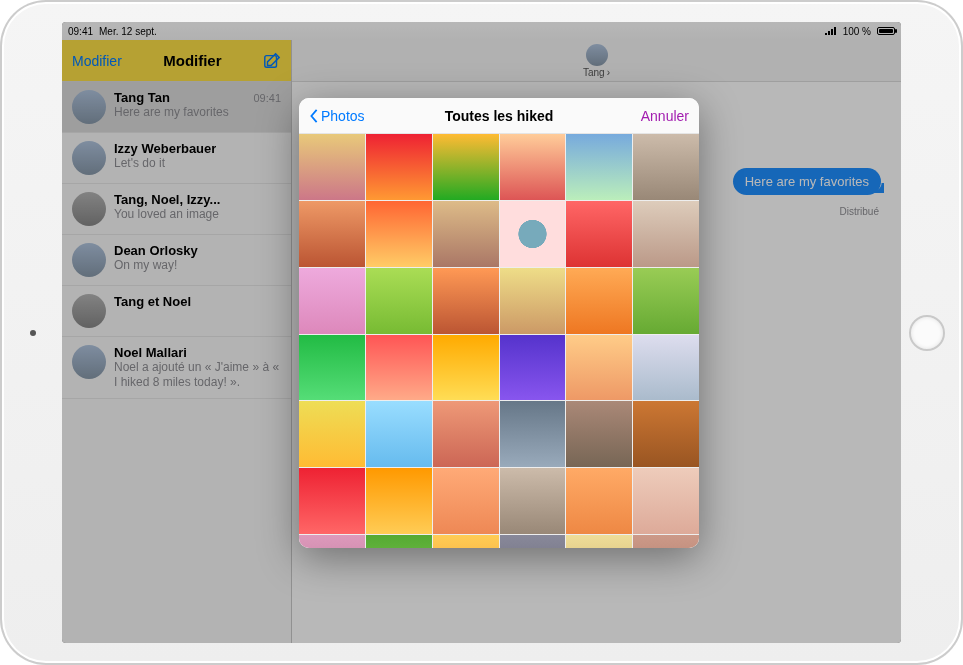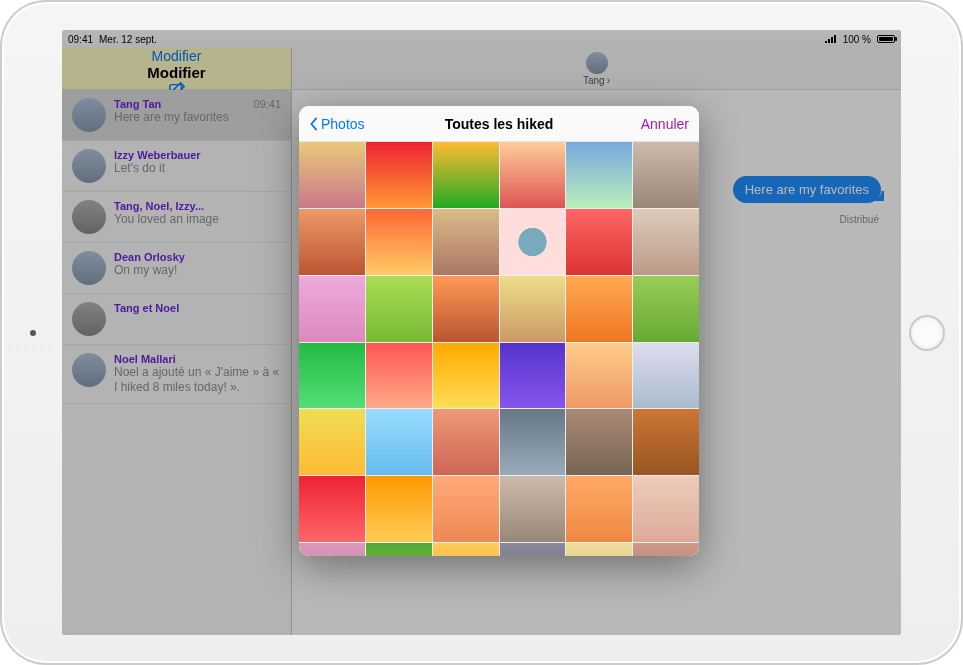--- a/index.html
+++ b/index.html
@@ -3,21 +3,21 @@
 <meta charset="utf-8">
 <style>
   * { box-sizing: border-box; margin: 0; padding: 0; }
   html, body { width: 963px; height: 665px; font-family: -apple-system, "Helvetica Neue", Arial, sans-serif; background: #fff; }
 
   
   .device {
     position: relative; width: 963px; height: 665px;
     background: linear-gradient(#f5f5f5, #eee);
     border-radius: 46px;
-    padding: 30px 62px;
+    padding: 22px 62px;
     box-shadow: inset 0 0 0 2px #ccc, inset 0 0 0 4px #fff;
   }
   .home-btn {
     position: absolute; right: 18px; top: 50%; transform: translateY(-50%);
     width: 36px; height: 36px; border-radius: 50%;
     border: 2px solid #c9c9c9; background: #fbfbfb;
     box-shadow: inset 0 0 4px rgba(0,0,0,.1);
   }
   .camera-dot {
     position: absolute; left: 30px; top: 50%; transform: translateY(-50%);
@@ -52,44 +52,43 @@
   
   .app {
     position: absolute; inset: 18px 0 0 0; display: flex;
   }
 
   .sidebar {
     width: 230px; border-right: 1px solid #c9c9c9; display: flex; flex-direction: column; background: #f9f9f9;
   }
   .sb-header {
     height: 42px; display: flex; align-items: center; padding: 0 10px;
-    border-bottom: 1px solid #ddd; background: #fef9c3;
+    border-bottom: 1px solid #ddd; background: #fde047;
     justify-content: space-between;
-    flex-direction: column;
   }
   .sb-header .edit { color: #007aff; font-size: 14px; }
   .sb-header .title { font-weight: 600; font-size: 15px; }
   .compose-icon { width: 18px; height: 18px; }
   .compose-icon svg { width:100%; height:100%; stroke:#007aff; fill:none; stroke-width:1.6; }
 
   .conv-list { flex:1; overflow:hidden; }
   .conv {
     display: flex; gap: 8px; padding: 8px 10px; border-bottom: 1px solid #e7e7e7;
     align-items: flex-start;
   }
   .conv.active { background: #dcdcdc; }
   .avatar {
     flex: none; width: 34px; height: 34px; border-radius: 50%;
     background: linear-gradient(#b0c4de, #89a); overflow:hidden; display:flex; align-items:center; justify-content:center;
     color:#fff; font-size:12px; font-weight:600;
   }
   .avatar.group { background: linear-gradient(#b5b5b5,#888); font-size: 9px; }
   .conv .body { flex:1; min-width:0; }
   .conv .row1 { display:flex; justify-content:space-between; align-items:baseline; }
-  .conv .name { font-size: 11px; font-weight:600; color:#6d28d9; white-space:nowrap; overflow:hidden; text-overflow:ellipsis; }
+  .conv .name { font-size: 13px; font-weight:600; color:#000000; white-space:nowrap; overflow:hidden; text-overflow:ellipsis; }
   .conv .time { font-size: 11px; color:#8e8e93; margin-left:4px; }
   .conv .preview { font-size: 12px; color:#8e8e93; line-height:1.25; max-height: 2.5em; overflow:hidden; }
 
   .main {
     flex:1; position: relative; background: #fff; display:flex; flex-direction:column;
   }
   .chat-header {
     height: 42px; border-bottom: 1px solid #ddd; display:flex; flex-direction:column; align-items:center; justify-content:center;
     background:#f6f6f6;
   }

